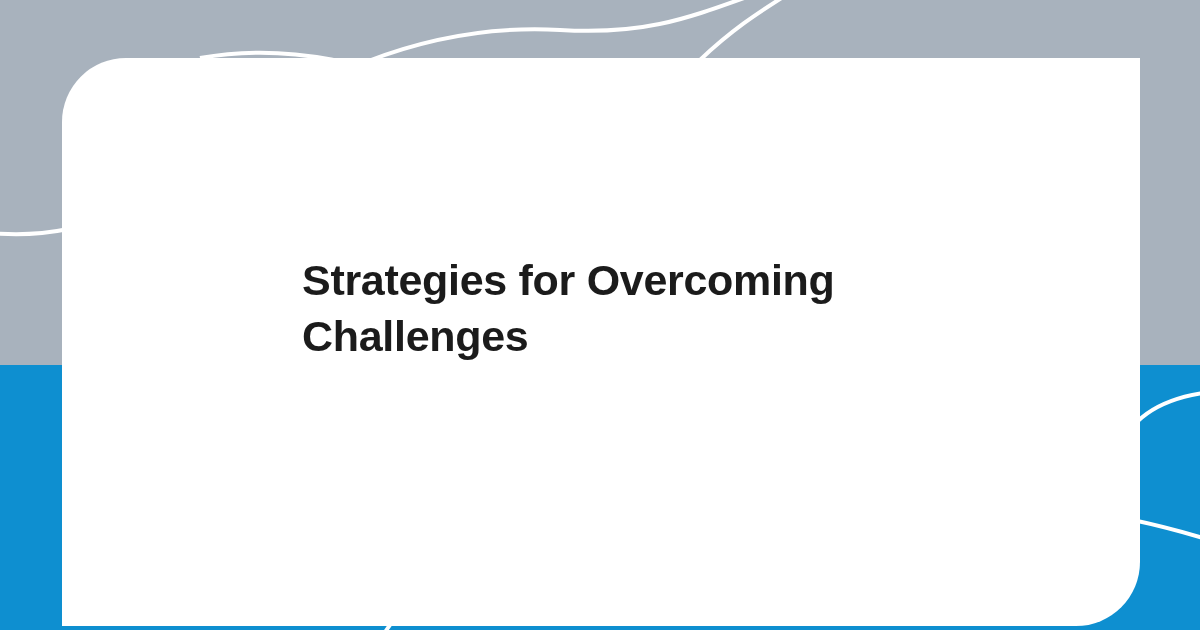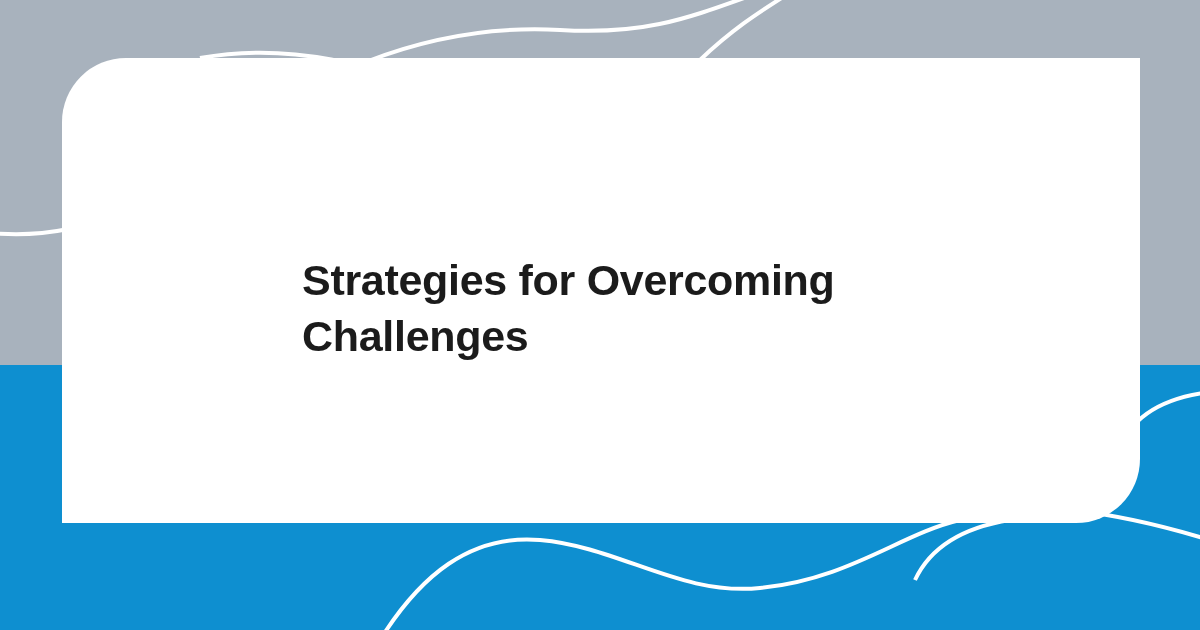--- a/index.html
+++ b/index.html
@@ -48,21 +48,21 @@
     height: 630px;
     pointer-events: none;
   }
 
   
   .card {
     position: absolute;
     left: 62px;
     top: 58px;
     width: 1078px;
-    height: 465px;
+    height: 568px;
     background: #ffffff;
     border-radius: 64px 0 64px 0;
   }
 
   .card-title {
     position: absolute;
     left: 240px;
     top: 195px;
     width: 700px;
     font-size: 43px;

